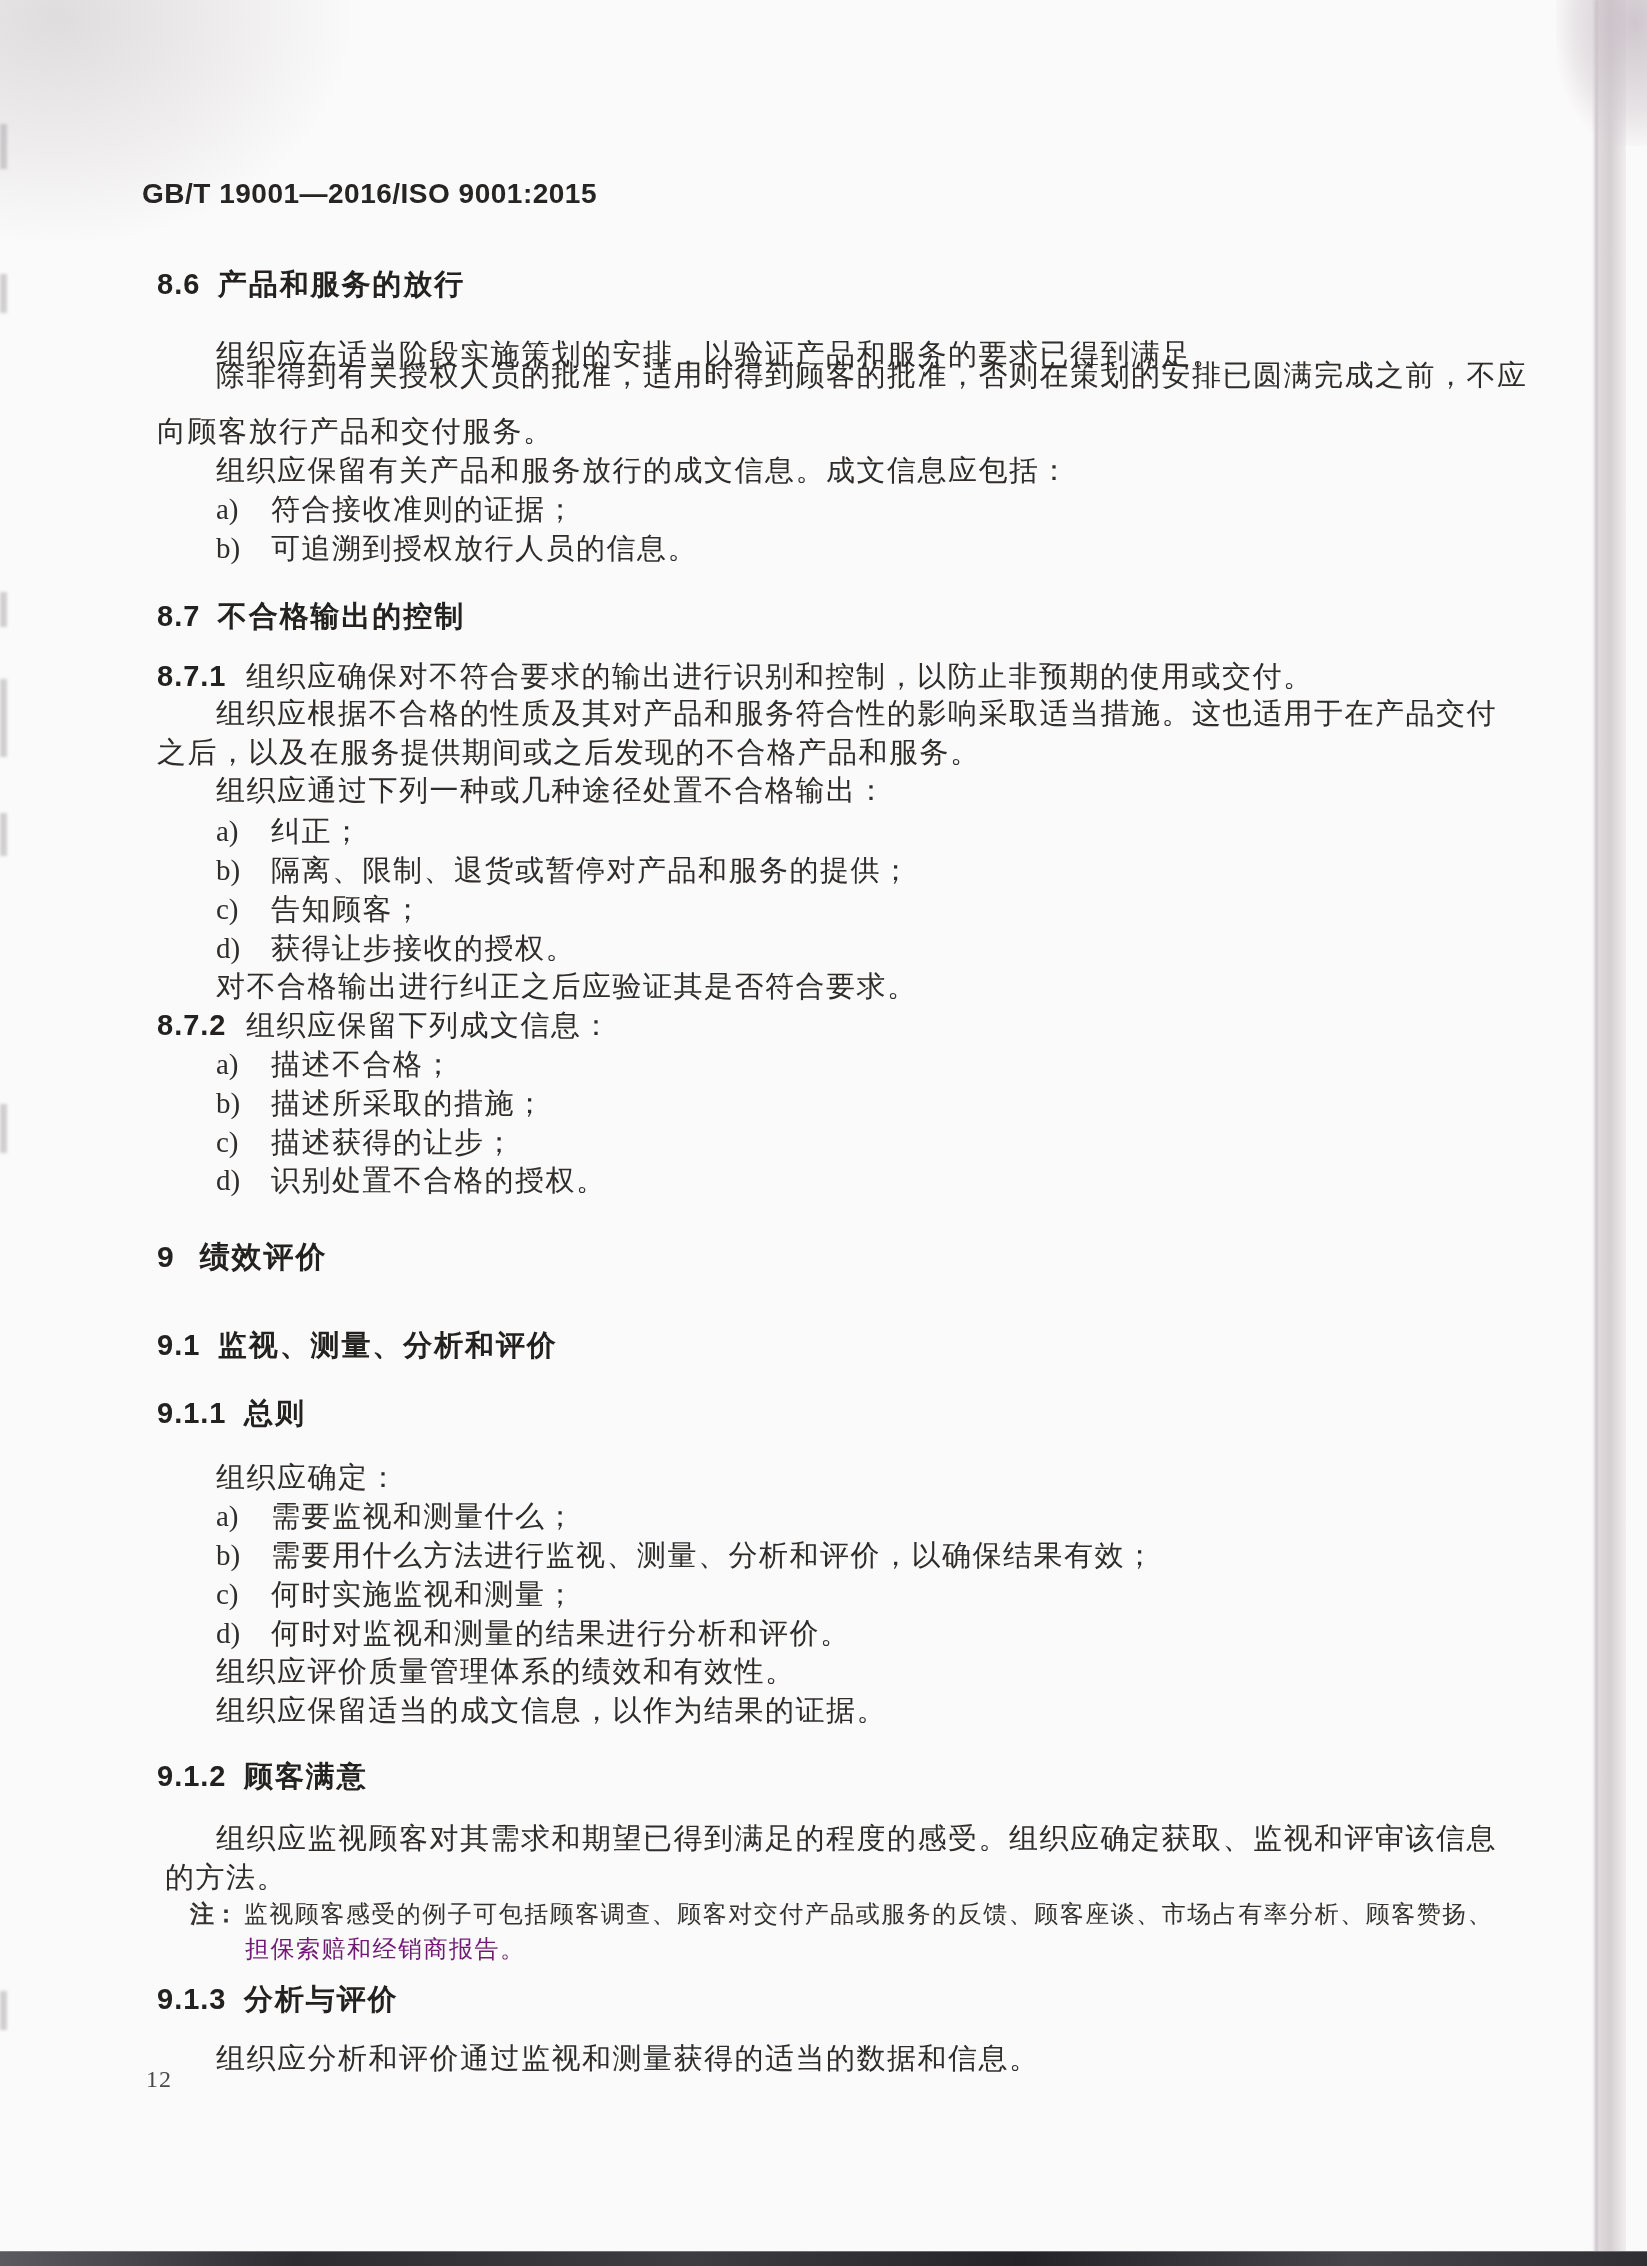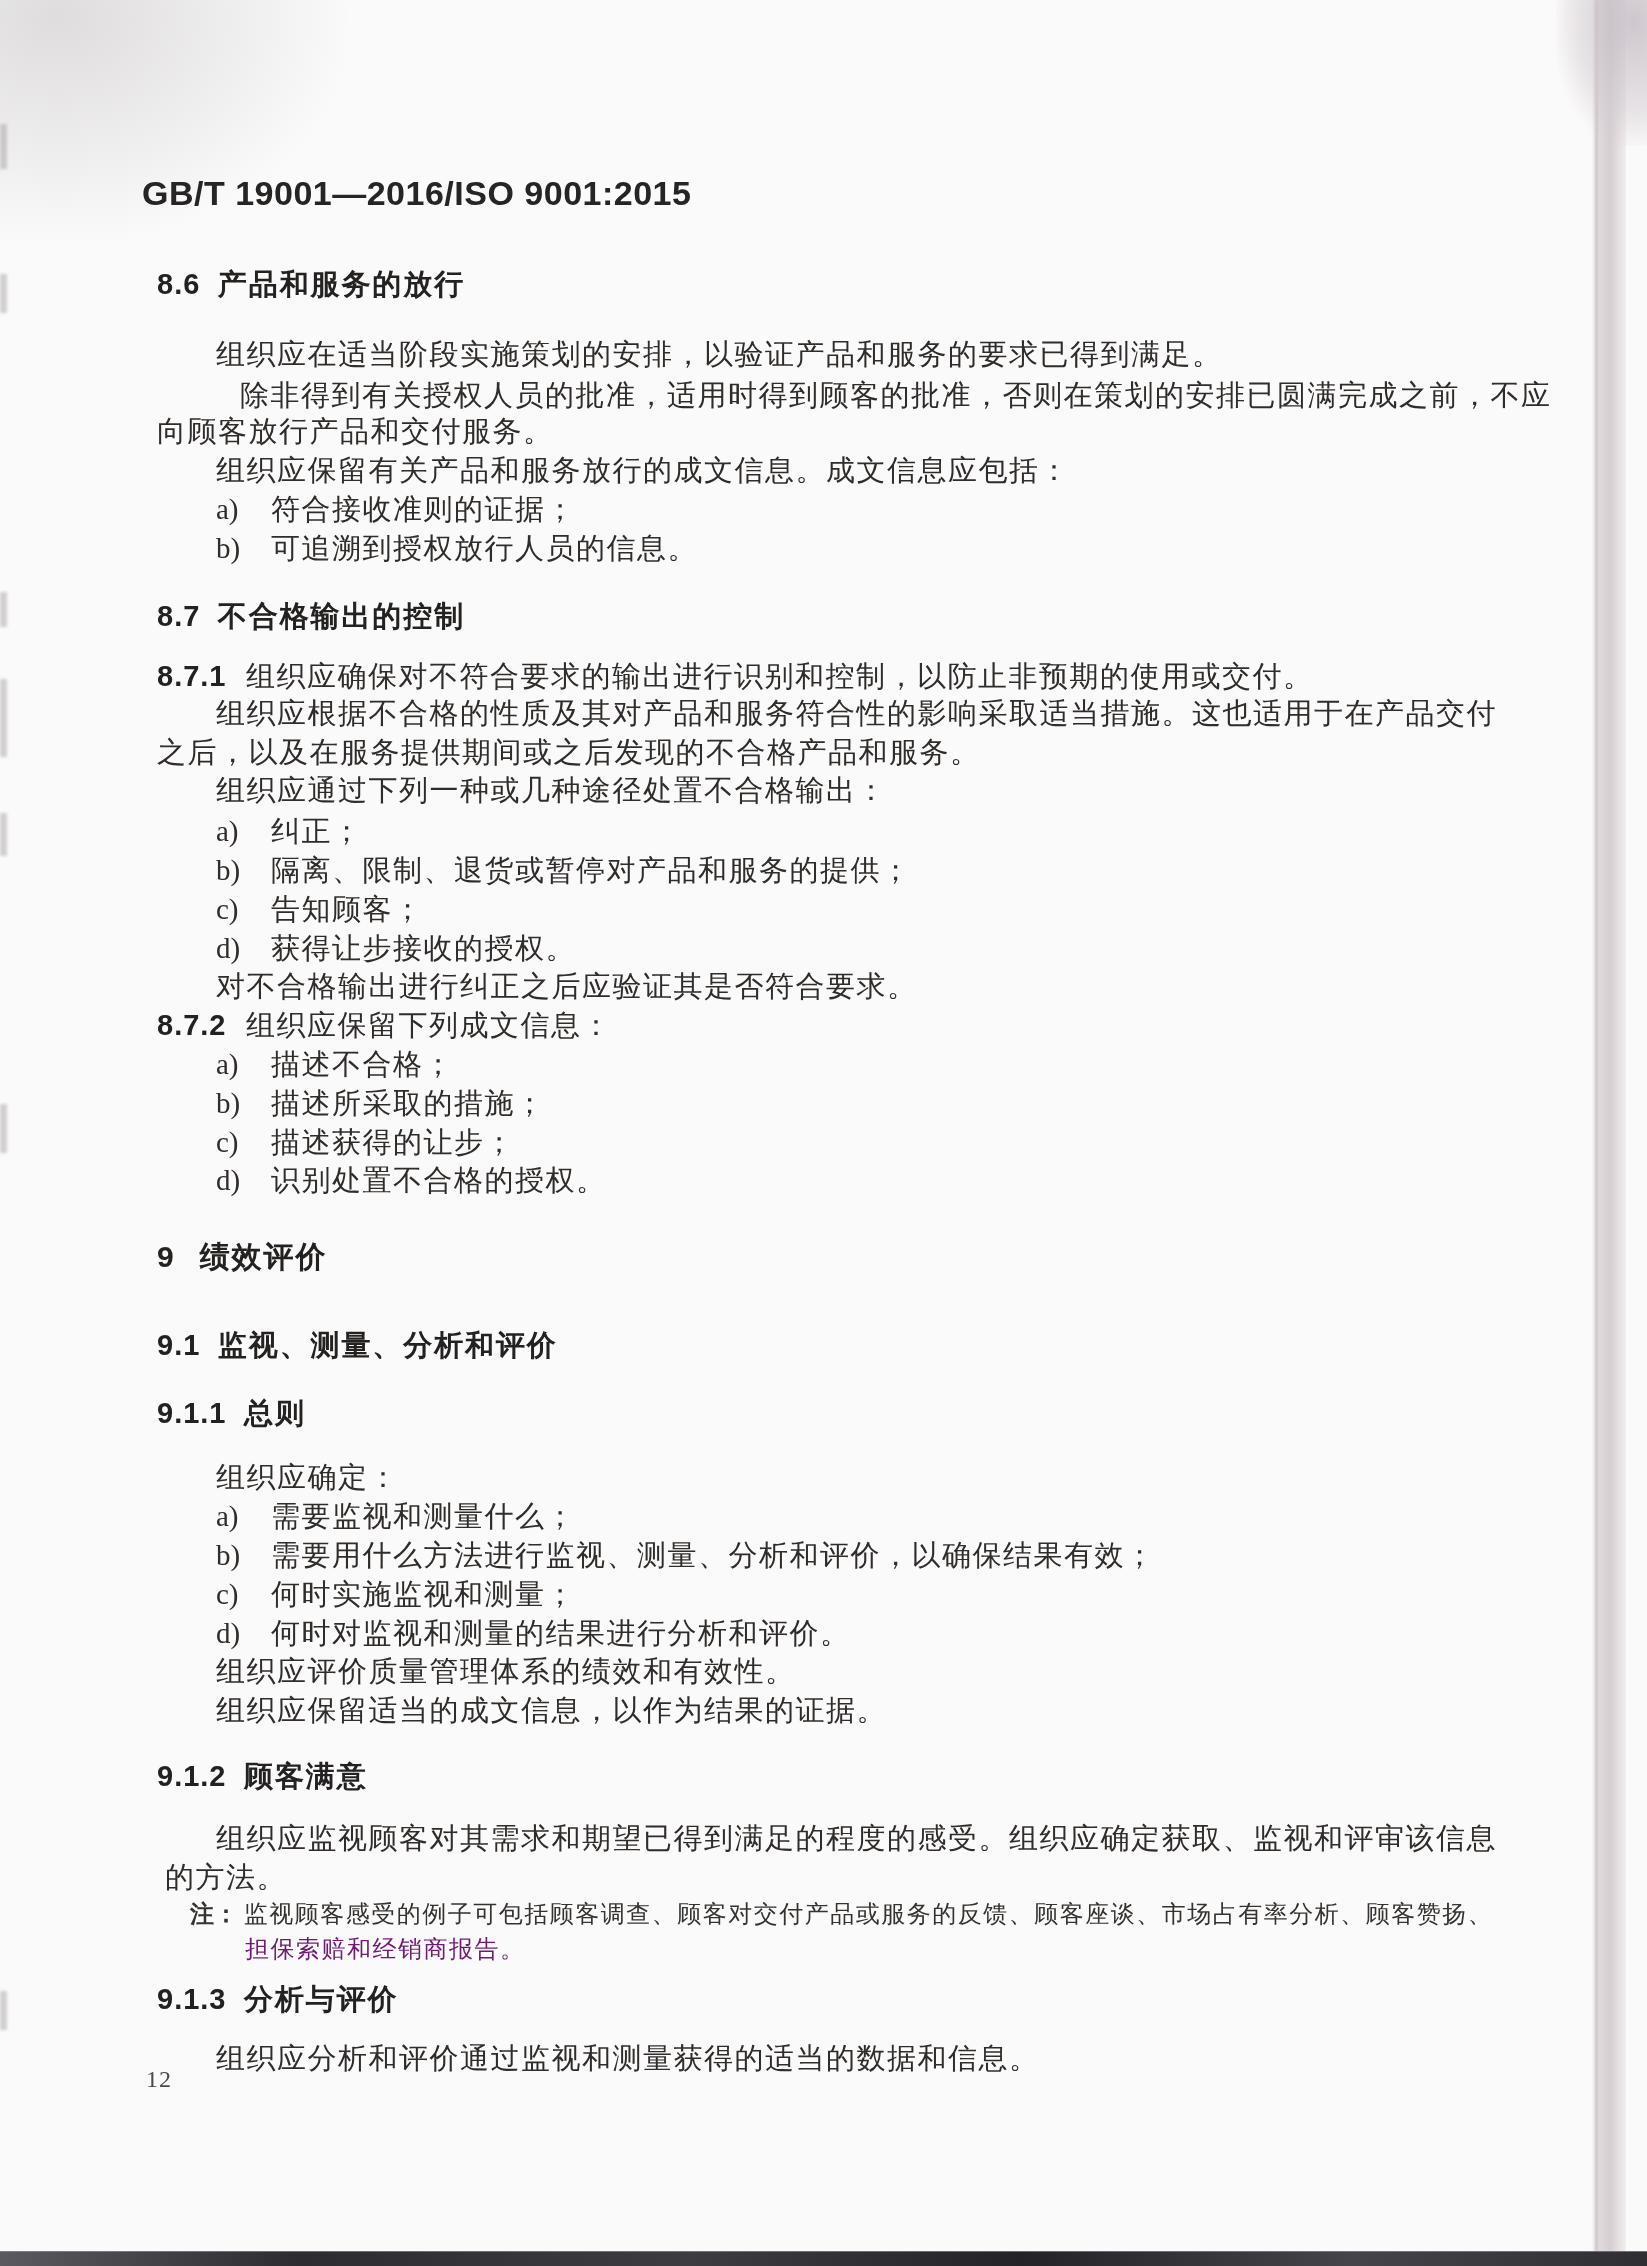--- a/index.html
+++ b/index.html
@@ -28,21 +28,21 @@
     background:radial-gradient(ellipse at 85% 15%, rgba(196,186,194,.8) 0%, rgba(206,198,204,.45) 50%, rgba(220,214,218,0) 75%);
   }
   .edge-bottom{
     position:absolute;left:0;right:0;bottom:0;height:14.6px;z-index:3;
     background:linear-gradient(to right,#5a5a60 0%,#2c2c31 18%,#3c3c41 42%,#232328 62%,#44444a 82%,#2e2e33 100%);
     border-top:1.9px solid rgba(150,150,156,.6);
   }
   .left-mark{position:absolute;left:0;width:6.8px;background:rgba(158,155,158,.45);filter:blur(1.5px);z-index:1;}
   
   .txt{position:absolute;white-space:nowrap;color:#2f2c2a;font-size:29px;line-height:33px;letter-spacing:1.5px;z-index:2;}
-  .hdr{left:142px;top:177px;font-family:"Liberation Sans","DejaVu Sans",sans-serif;font-weight:bold;font-size:34px;letter-spacing:0.5px;color:#272523;}
+  .hdr{left:142px;top:177px;font-family:"Liberation Sans","DejaVu Sans",sans-serif;font-weight:bold;font-size:28px;letter-spacing:0.5px;color:#272523;}
   .h-sec{left:157px;font-family:"Liberation Sans","DejaVu Sans",sans-serif;font-weight:bold;color:#242220;letter-spacing:1.9px;}
   .h-sec .num{margin-right:17.5px;letter-spacing:1px;}
   .h-top .num{margin-right:25px;}
   .h-top{font-size:30px;}
   .ln-indent{left:216px;}
   .ln-flush{left:157px;}
   .clause{left:157px;}
   .clause .num{font-family:"Liberation Sans","DejaVu Sans",sans-serif;font-weight:bold;margin-right:19.4px;letter-spacing:1px;color:#242220;}
   .li{left:216px;}
   .li .marker{display:inline-block;width:55px;letter-spacing:0;}
@@ -68,21 +68,21 @@
   <div class="left-mark" style="top:1104px;height:49px;"></div>
   <div class="left-mark" style="top:1991px;height:39px;"></div>
   <div class="edge-bottom"></div>
 
   <div class="txt hdr">GB/T 19001—2016/ISO 9001:2015</div>
 
   <div class="txt h-sec" style="top:268px;">
     <span class="num">8.6</span><span>产品和服务的放行</span>
   </div>
   <div class="txt ln-indent" style="top:338px;">组织应在适当阶段实施策划的安排，以验证产品和服务的要求已得到满足。</div>
-  <div class="txt ln-indent" style="top:379px;margin-left:24px;">除非得到有关授权人员的批准，适用时得到顾客的批准，否则在策划的安排已圆满完成之前，不应</div>
+  <div class="txt ln-indent" style="top:359px;">除非得到有关授权人员的批准，适用时得到顾客的批准，否则在策划的安排已圆满完成之前，不应</div>
   <div class="txt ln-flush" style="top:415px;">向顾客放行产品和交付服务。</div>
   <div class="txt ln-indent" style="top:454px;">组织应保留有关产品和服务放行的成文信息。成文信息应包括：</div>
   <div class="txt li" style="top:493px;">
     <span class="marker">a)</span><span>符合接收准则的证据；</span>
   </div>
   <div class="txt li" style="top:532px;">
     <span class="marker">b)</span><span>可追溯到授权放行人员的信息。</span>
   </div>
 
   <div class="txt h-sec" style="top:600px;">

